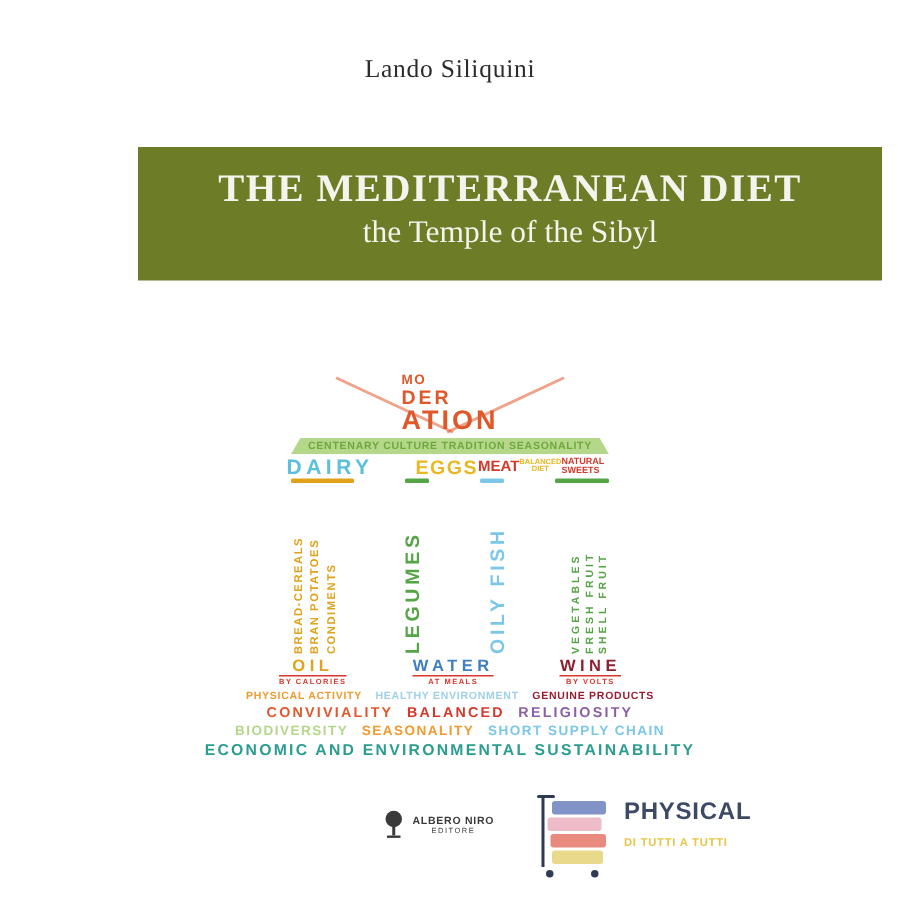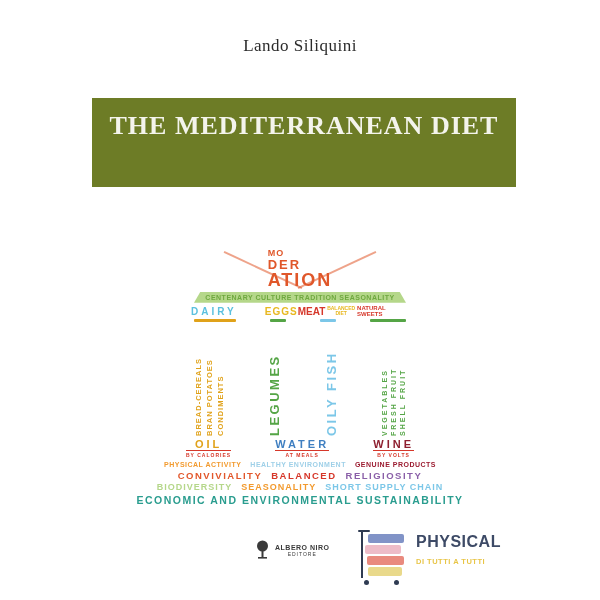--- a/index.html
+++ b/index.html
@@ -3,21 +3,21 @@
 <meta charset="utf-8">
 <style>
   * { margin:0; padding:0; box-sizing:border-box; }
   html,body { width:600px; height:600px; background:#ffffff; }
   .cover { position:relative; width:600px; height:600px; background:#fff; overflow:hidden;
            font-family:"Liberation Serif", serif; }
 
   .author { position:absolute; top:36px; left:0; width:600px; text-align:center;
             font-size:17px; color:#2b2b2b; letter-spacing:0.5px; }
 
-  .title-band { position:absolute; top:98px; left:92px; width:424px; height:89px;
+  .title-band { position:absolute; top:98px; left:92px; width:496px; height:89px;
                 text-align:center; padding-top:13px; }
   .title-main { font-size:26px; font-weight:bold; color:#f4f4ec; letter-spacing:1px; line-height:1.15; }
   .title-sub  { font-size:21px; color:#f4f4ec; line-height:1.3; }
 
   .preface { position:absolute; top:192px; left:0; width:600px; text-align:center;
              font-size:13px; color:#2b2b2b; }
 
   
   .temple { position:absolute; top:249px; left:50%; transform:translateX(-50%);
             width:260px; display:flex; flex-direction:column; align-items:center;
@@ -29,22 +29,22 @@
   .ped-edge { position:absolute; width:86px; height:2px; opacity:0.55; }
   .ped-edge.left  { left:-48px; top:20px; transform:rotate(25deg); }
   .ped-edge.right { right:-48px; top:20px; transform:rotate(-25deg); }
 
   .frieze { margin-top:2px; width:212px; height:11px; overflow:hidden; white-space:nowrap;
             clip-path:polygon(3% 0, 97% 0, 100% 100%, 0 100%);
             font-size:7px; font-weight:bold; line-height:11px; text-align:center; letter-spacing:0.5px; }
 
   .entab { margin-top:2px; width:218px; height:13px; display:flex; align-items:center;
            justify-content:space-between; font-weight:bold; }
-  .entab .e0 { font-size:10px;  letter-spacing:3px; }
-  .entab .e1 { font-size:10px;  letter-spacing:1px;padding-left:28px; }
+  .entab .e0 { font-size:14px;  letter-spacing:3px; }
+  .entab .e1 { font-size:13px;  letter-spacing:1px;padding-left:28px; }
   .entab .e2 { font-size:10px; }
   .entab .e3 { font-size:5px;  width:34px; line-height:1.1; text-align:center; }
   .entab .e4 { font-size:6px; }
 
   .capitals { width:212px; display:flex; justify-content:space-between; margin-top:1px; }
   .capitals div { height:3px; border-radius:1px; }
   .cap0 { width:42px; } .cap1 { width:16px; } .cap2 { width:16px; } .cap3 { width:36px; }
 
   .columns { margin-top:2px; width:212px; height:112px; display:flex; justify-content:space-between; }
   .colgroup { display:flex; gap:2px; height:112px; }
@@ -92,20 +92,21 @@
 </style>
 </head>
 <body>
 
 <div class="cover">
 
   <div class="author">Lando Siliquini</div>
 
   <div class="title-band" style="background-color: rgb(109, 124, 38);">
     <div class="title-main" style="color: rgb(244, 244, 236);">THE MEDITERRANEAN DIET</div>
+    <div class="title-sub" style="color: rgb(244, 244, 236);">the Temple of the Sibyl</div>
   </div>
 
 
   <div class="temple">
 
     <div class="pediment" style="color: rgb(224, 87, 42);">
       <div class="ped-edge left" style="background-color: rgb(224, 87, 42);"></div>
       <div class="ped-edge right" style="background-color: rgb(224, 87, 42);"></div>
       <div class="ped-1">MO</div>
       <div class="ped-2">DER</div>

